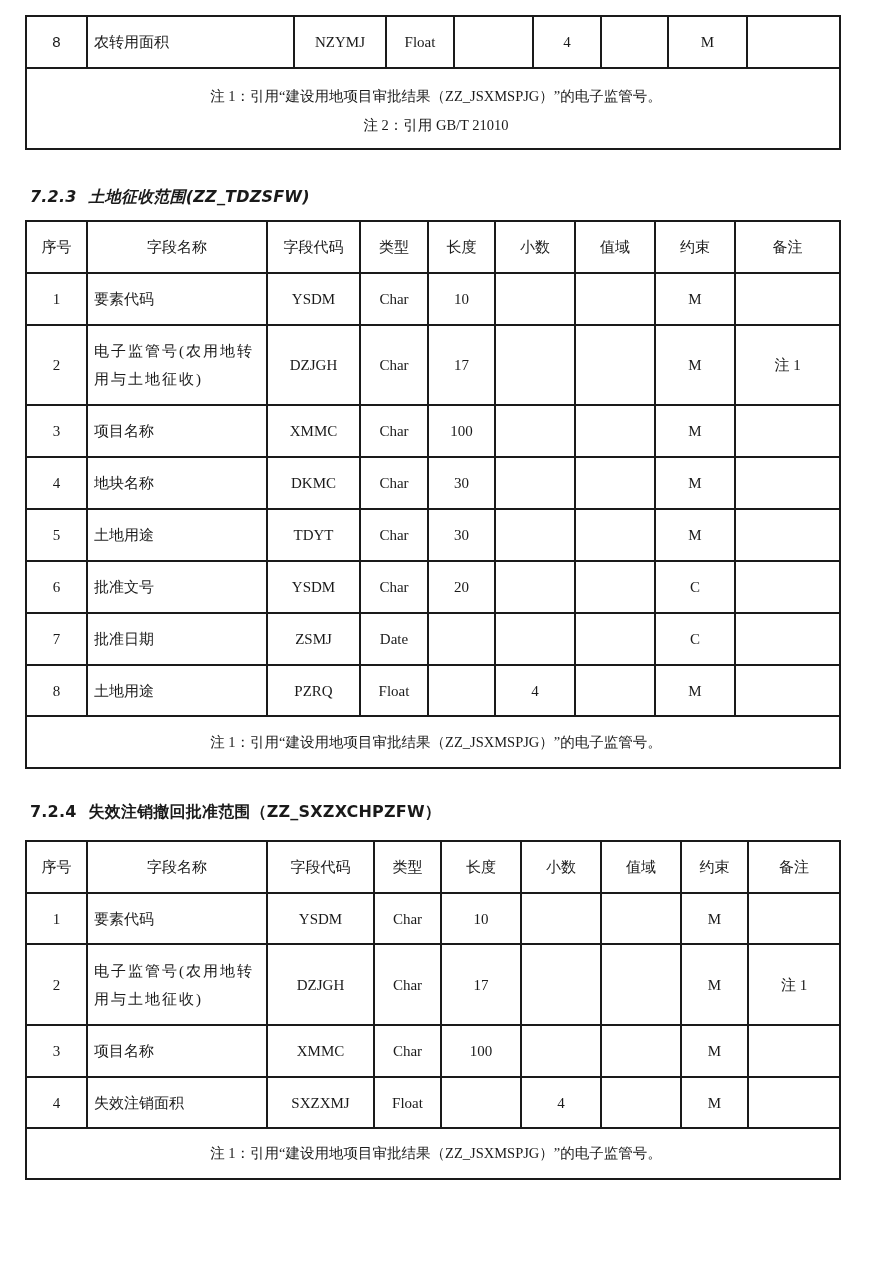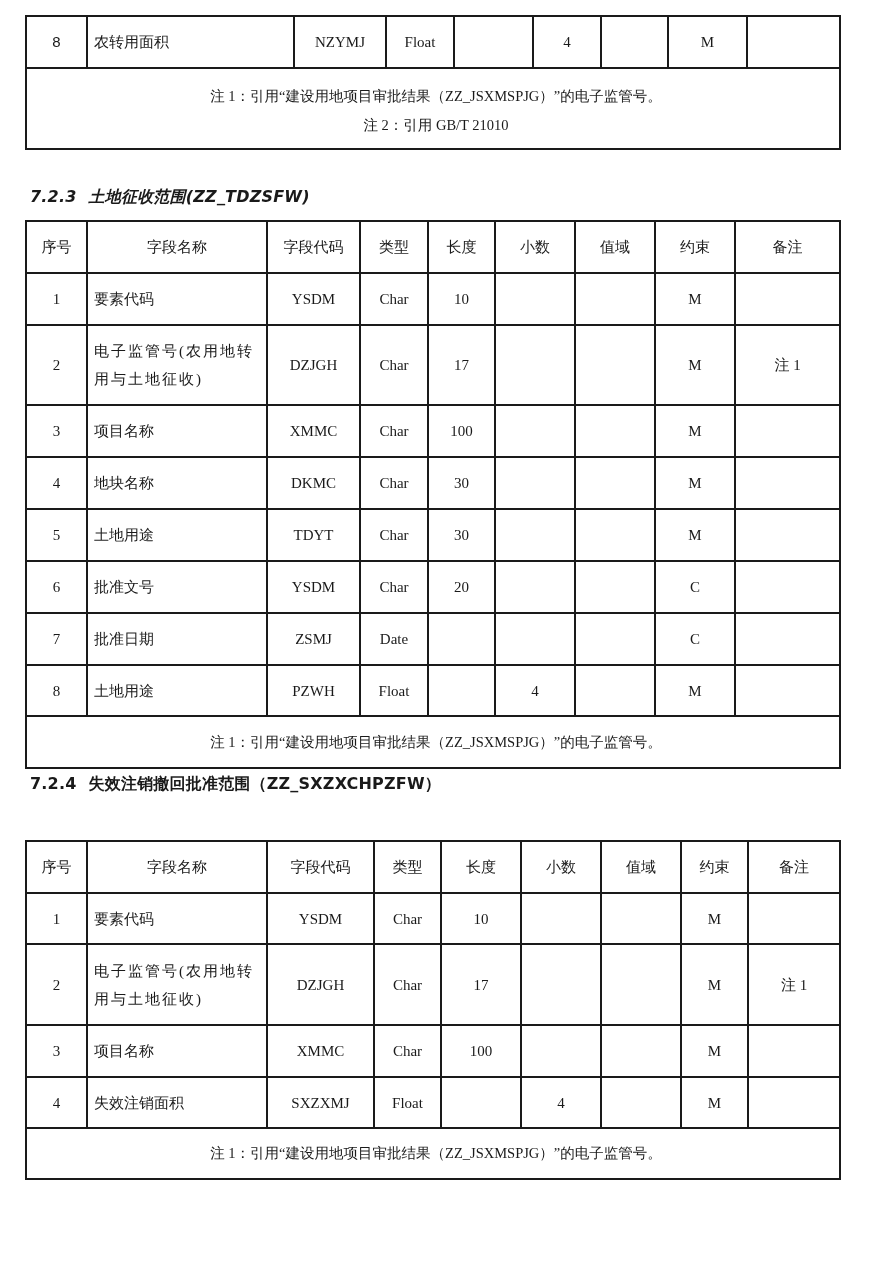--- a/index.html
+++ b/index.html
@@ -152,35 +152,35 @@
     <td>Date</td>
     <td></td>
     <td></td>
     <td></td>
     <td>C</td>
     <td></td>
   </tr>
   <tr style="height:51px">
     <td>8</td>
     <td class="left">土地用途</td>
-    <td>PZWH</td>
+    <td>PZRQ</td>
     <td>Float</td>
     <td></td>
     <td>4</td>
     <td></td>
     <td>M</td>
     <td></td>
   </tr>
   <tr style="height:52px">
     <td class="note" colspan="9">注 1：引用“建设用地项目审批结果（ZZ_JSXMSPJG）”的电子监管号。</td>
   </tr>
 </tbody>
   </table>
 
-<div class="heading" style="top:774px;">
+<div class="heading" style="top:802px;">
   <span class="num">7.2.4</span><span>失效注销撤回批准范围（ZZ_SXZXCHPZFW）</span>
 </div>
 
 <table style="left:25px; top:840px; width:814px;">
   <colgroup>
     <col style="width:61px">
       <col style="width:180px">
       <col style="width:107px">
       <col style="width:67px">
     <col style="width:80px">

